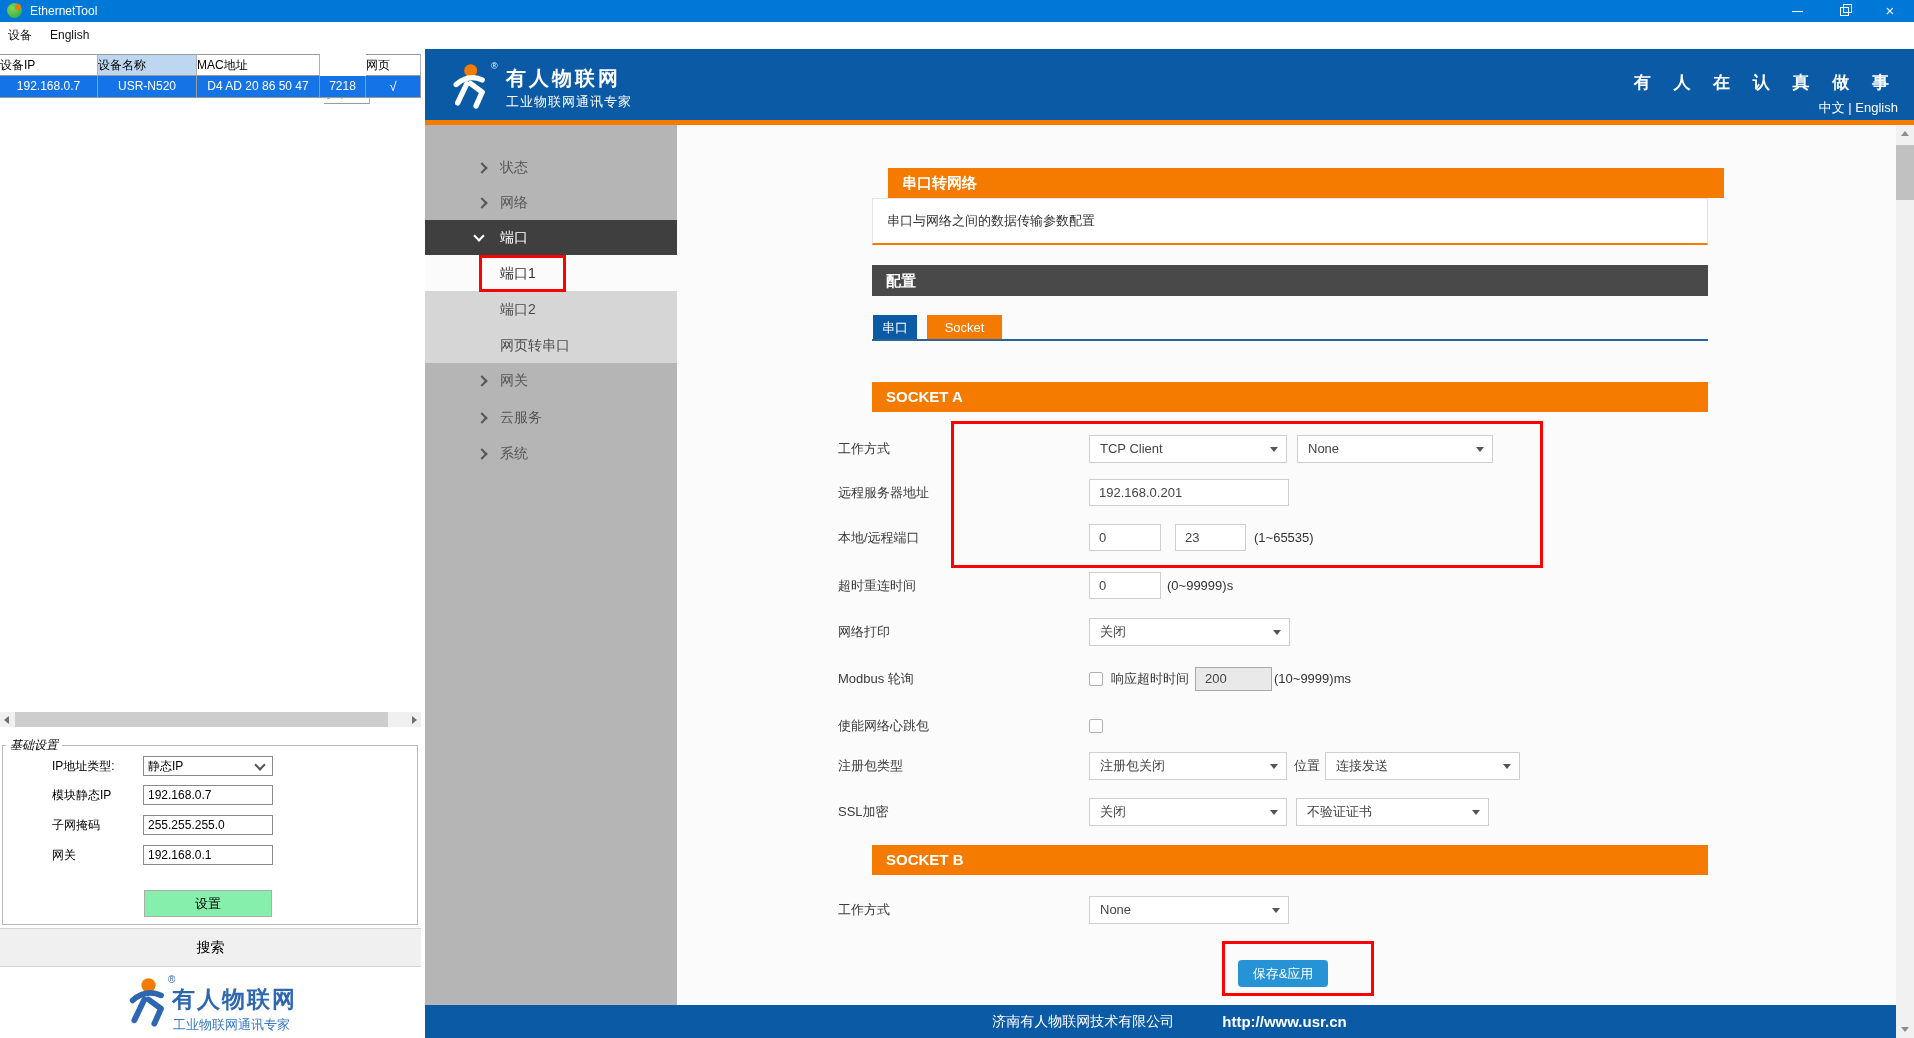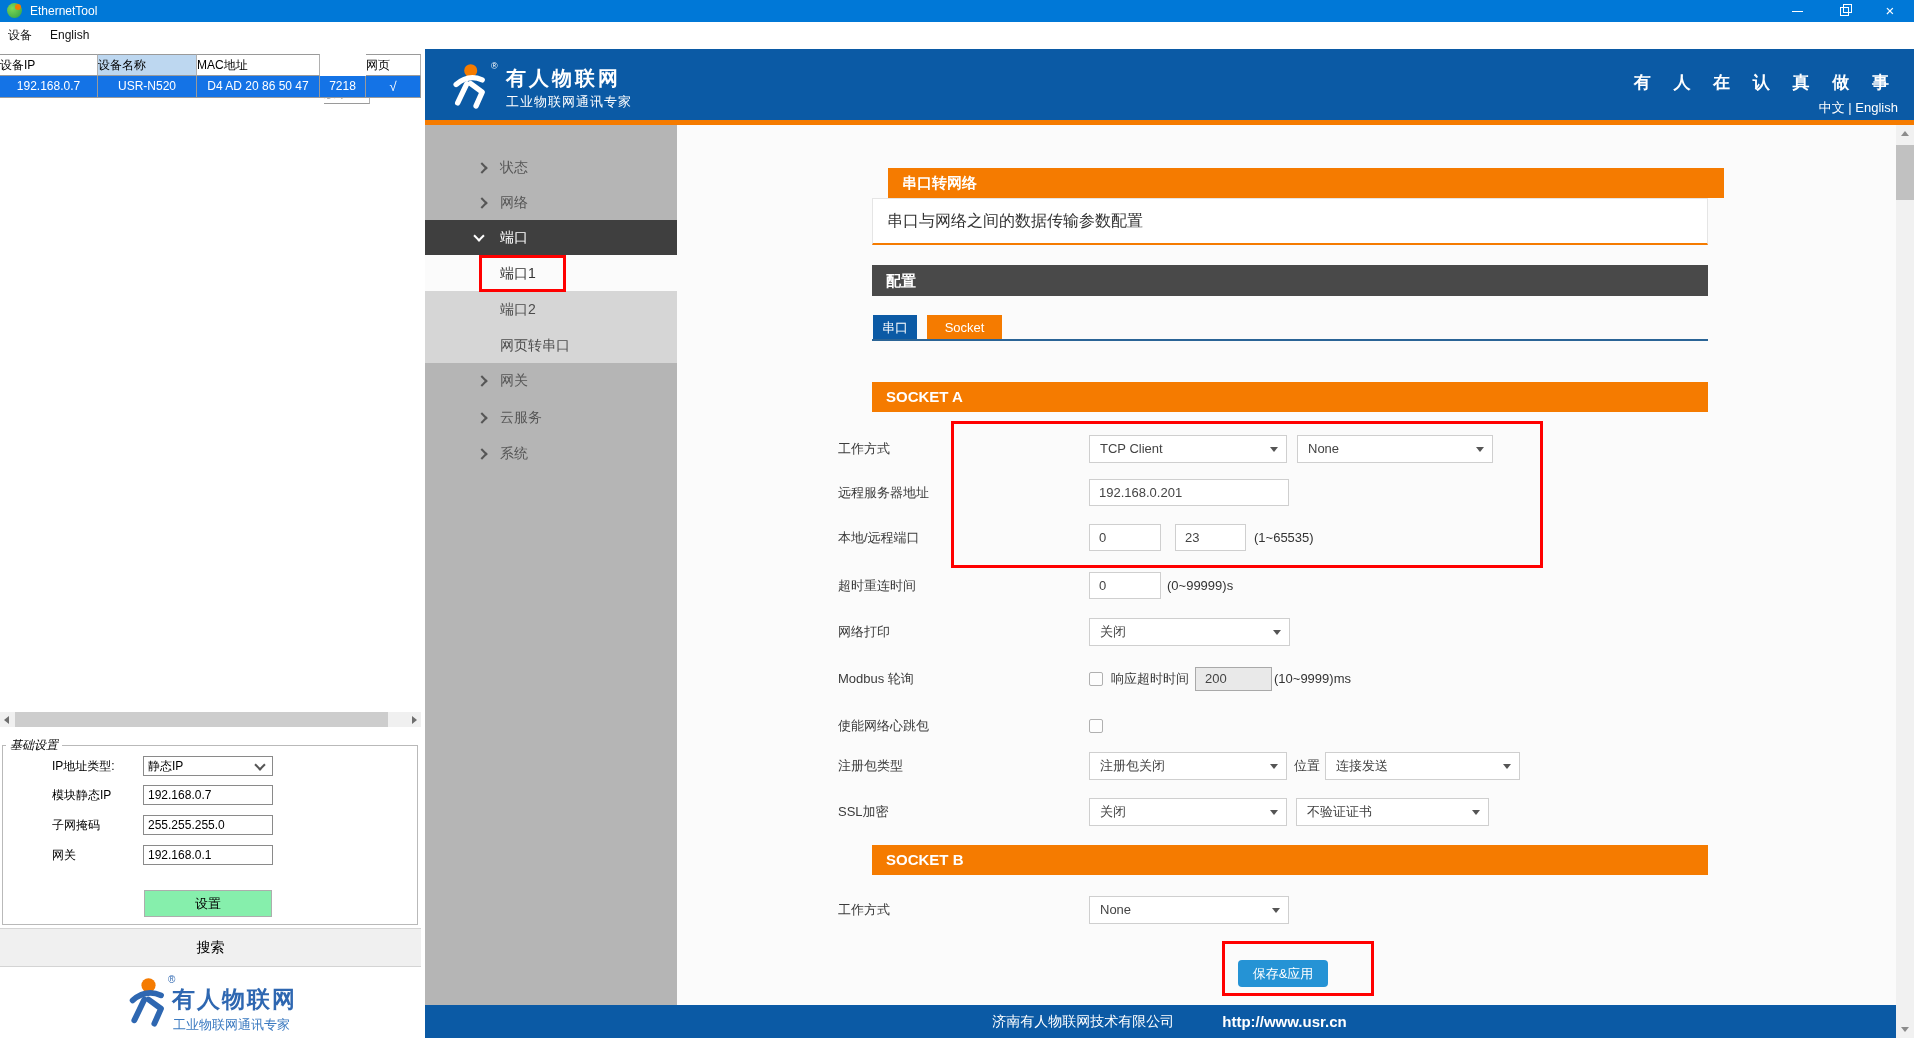--- a/index.html
+++ b/index.html
@@ -59,21 +59,21 @@
   .nav-item.dark { background:#3f3f3f; color:#fff; height:37px; }
   .chev { position:absolute; left:53px; top:14px; width:8px; height:8px; border-top:2px solid currentColor; border-right:2px solid currentColor; }
   .chev.r { transform:rotate(45deg); }
   .chev.d { transform:rotate(135deg); left:50px; top:12px; }
   .submenu { position:absolute; left:0; top:130px; width:252px; height:108px; background:#d6d6d6; }
   .sub-item { position:absolute; left:0; width:252px; height:36px; color:#4c4c4c; font-size:14px; }
   .sub-item .lbl { position:absolute; left:75px; line-height:36px; }
   .sub-item.active { background:#fbfbfb; color:#333; }
 
   .obar { position:absolute; left:447px; width:836px; height:30px; background:#f57b00; color:#fff; font-size:15px; font-weight:bold; line-height:30px; padding-left:14px; }
-  .descbox { position:absolute; left:447px; top:149px; width:836px; height:47px; background:#fff; border:1px solid #e5e5e5; border-bottom:2px solid #f57b00; font-size:16px; color:#333; line-height:44px; padding-left:14px; }
+  .descbox { position:absolute; left:447px; top:149px; width:836px; height:47px; background:#fff; border:1px solid #e5e5e5; border-bottom:2px solid #f57b00; font-size:13px; color:#333; line-height:44px; padding-left:14px; }
   .gbar { position:absolute; left:447px; top:216px; width:836px; height:31px; background:#494949; color:#fff; font-size:15px; font-weight:bold; line-height:31px; padding-left:14px; }
   .tab { position:absolute; top:266px; height:26px; color:#fff; font-size:13px; text-align:center; line-height:26px; }
   .tab.blue { background:#0b5aa5; }
   .tab.orange { background:#f57b00; }
   .tab-underline { position:absolute; left:447px; top:290px; width:836px; height:2px; background:#2a6496; }
 
   .frow { position:absolute; left:0; width:1489px; height:28px; }
   .flabel { position:absolute; left:413px; width:240px; text-align:left; line-height:28px; font-size:13px; color:#3b3b3b; }
   .sel { position:absolute; height:28px; background:#fff; border:1px solid #cfcfcf; line-height:26px; padding-left:10px; font-size:13px; color:#444; }
   .caret { position:absolute; right:8px; top:11px; width:0; height:0; border-left:4px solid transparent; border-right:4px solid transparent; border-top:5px solid #555; }

